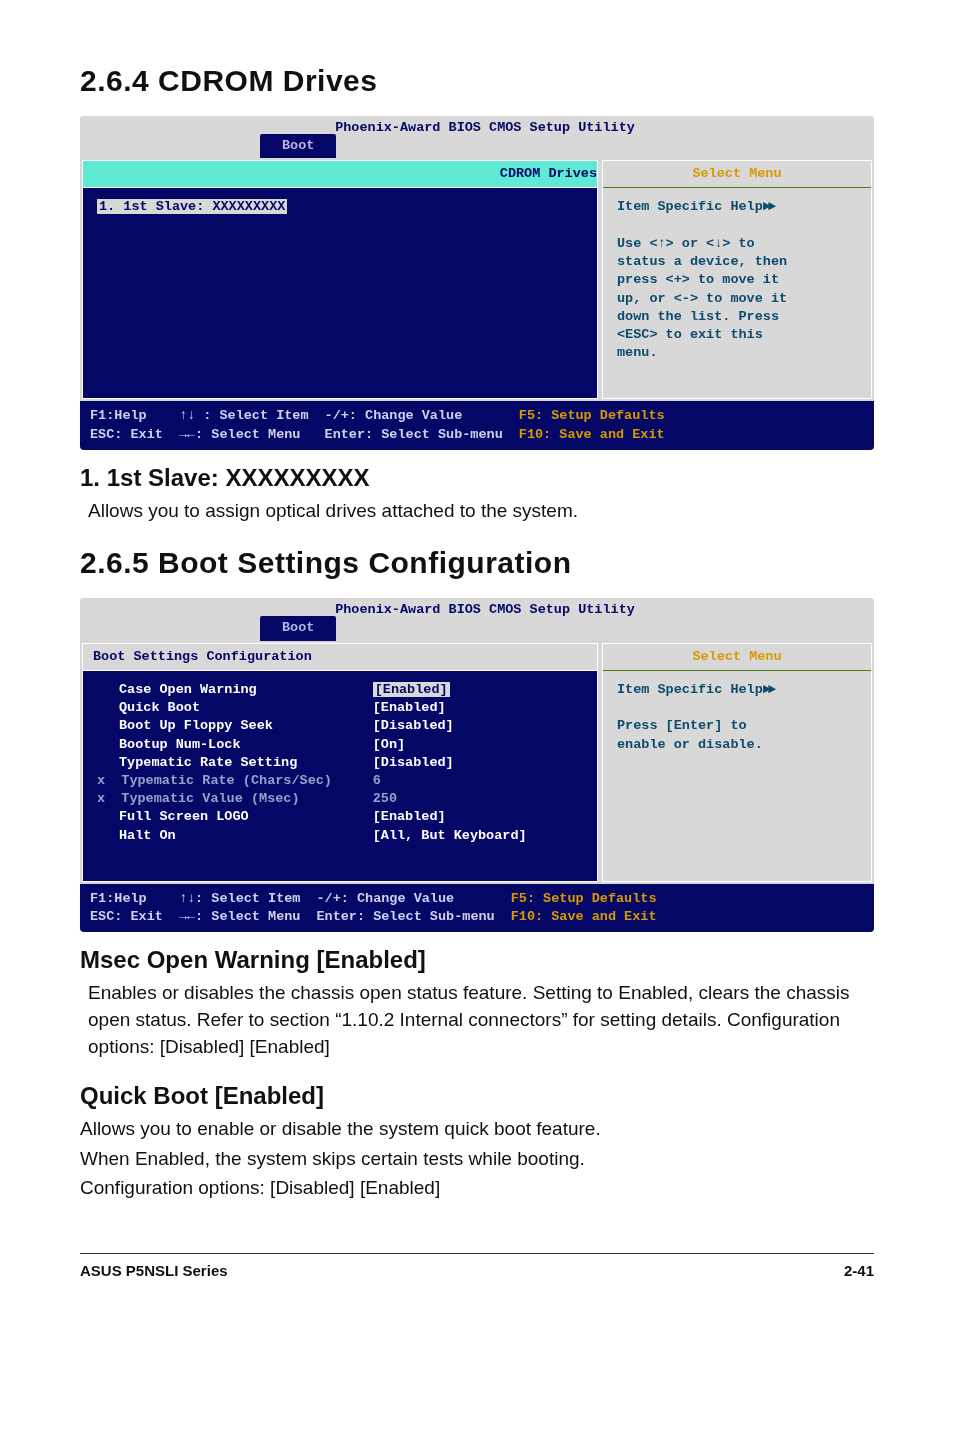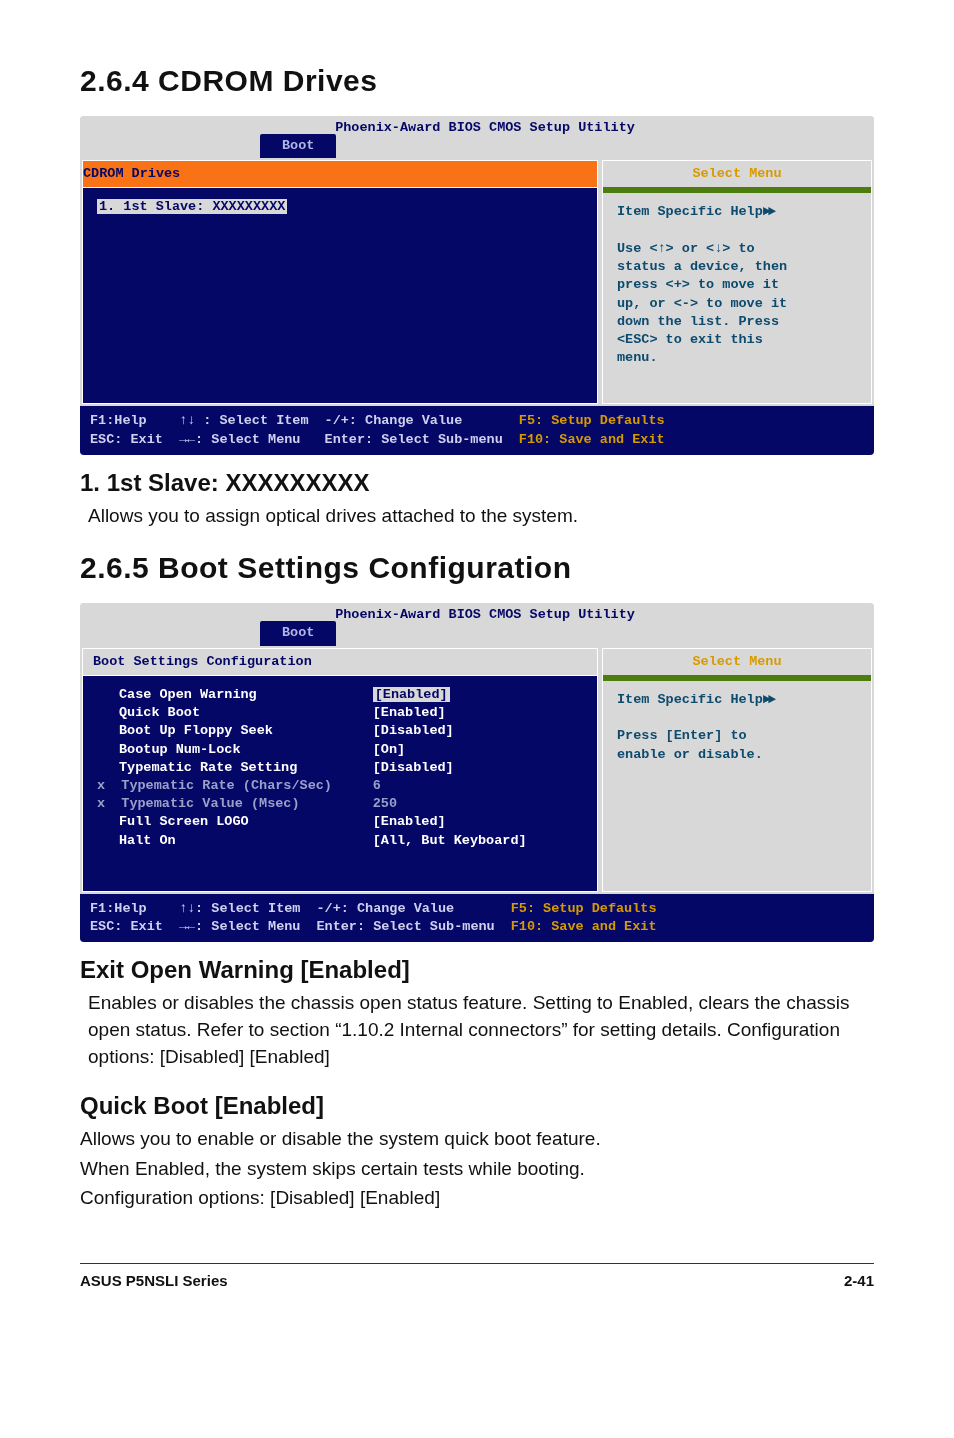--- a/index.html
+++ b/index.html
@@ -9,24 +9,24 @@
   h3{font-size:24px;font-weight:700;margin:14px 0 6px 0}
   p.body{font-size:19px;line-height:1.4;margin:4px 0 22px 8px}
   p.body2{font-size:19px;line-height:1.35;margin:4px 0 0 0}
   .bios{width:100%;border-radius:4px;overflow:hidden;font-family:"Courier New",monospace;font-size:13.5px;font-weight:bold;line-height:1.35;background:#d8d8d8;margin-bottom:8px}
   .title{background:#d8d8d8;text-align:center;color:#050766;padding:3px 0 0 16px}
   .tabrow{display:flex;align-items:flex-end;padding-left:180px;background:#d8d8d8;height:21px}
   .tab{background:#050766;color:#b3b6e5;padding:3px 22px;border-radius:2px 2px 0 0}
   .split{display:flex;gap:4px;background:#d8d8d8;padding:2px 2px}
   .col{border:1px solid #fff;background:#fff;padding:0}
   .left{flex:1;background:#050766;color:#fff;display:flex;flex-direction:column}
-  .left .head{background:#f97316;color:#050766;text-align:left;padding:4px 0;border-bottom:1px solid #fff}
+  .left .head{background:#5eead4;color:#050766;text-align:right;padding:4px 0;border-bottom:1px solid #fff}
   .left .body{padding:10px 14px;min-height:210px}
   .right{width:270px;background:#d8d8d8}
-  .right .head{color:#d79a00;text-align:center;padding:4px 0;border-bottom:6px solid #4d7c0f}
+  .right .head{color:#d79a00;text-align:center;padding:4px 0;border-bottom:1px solid #4d7c0f}
   .right .body{color:#0c4a6e;padding:10px 14px;min-height:210px}
   .footer{background:#050766;color:#cfd0f0;padding:6px 10px;display:flex;gap:16px;flex-wrap:wrap}
   .footer .r{color:#d79a00}
   .hi{background:#d8d8d8;color:#050766;padding:0 2px}
   .cfgrow{display:flex;gap:8px}
   .cfglabels{width:56%}
   .cfgvals{width:44%}
   .line{white-space:pre}
   .arrows{letter-spacing:-3px}
   hr.rule{border:none;border-top:1.5px solid #333;margin-top:52px}
@@ -146,21 +146,21 @@
       <div class="line">-/+: Change Value</div>
       <div class="line">Enter: Select Sub-menu</div>
     </div>
     <div class="r">
       <div class="line">F5: Setup Defaults</div>
       <div class="line">F10: Save and Exit</div>
     </div>
   </div>
 </div>
 
-<h3>Exit Open Warning [Enabled]</h3>
+<h3>Msec Open Warning [Enabled]</h3>
 <p class="body">Enables or disables the chassis open status feature. Setting to Enabled, clears the chassis open status. Refer to section “1.10.2 Internal connectors” for setting details. Configuration options: [Disabled] [Enabled]</p>
 
 <h3>Quick Boot [Enabled]</h3>
 <p class="body2">Allows you to enable or disable the system quick boot feature.</p>
 <p class="body2">When Enabled, the system skips certain tests while booting.</p>
 <p class="body2">Configuration options: [Disabled] [Enabled]</p>
 
 <hr class="rule">
 <div class="pgfoot">
   <b>ASUS P5NSLI Series</b>

